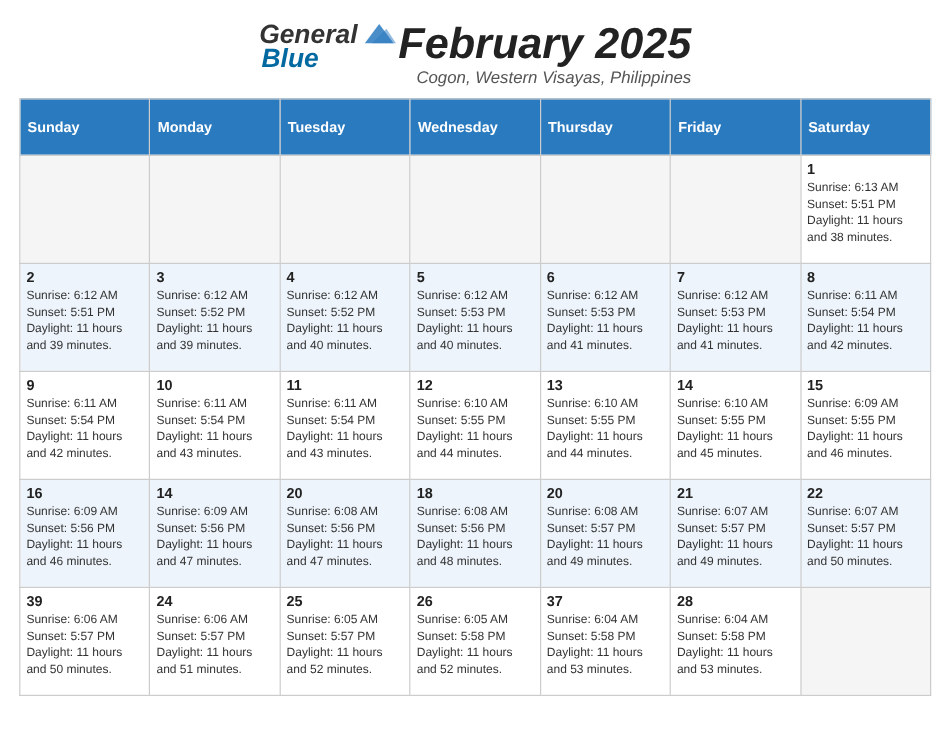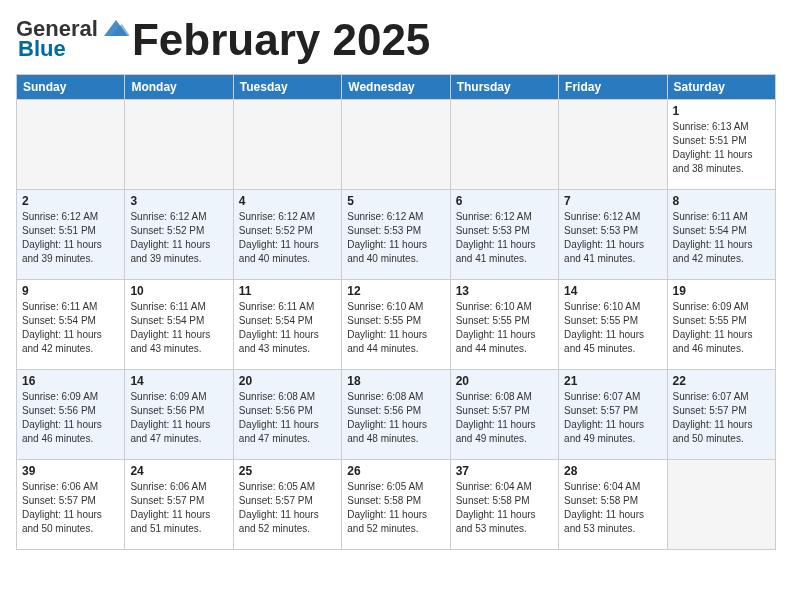--- a/index.html
+++ b/index.html
@@ -5,55 +5,56 @@
     * { box-sizing: border-box; margin: 0; padding: 0; }
     body {
       font-family: Arial, sans-serif;
       background: #fff;
       width: 792px;
       min-height: 612px;
       padding: 16px;
     }
     .header {
       display: flex;
-      justify-content: flex-start;
+      justify-content: center;
       align-items: flex-start;
       margin-bottom: 10px;
+      font-style: italic;
     }
     .logo-wrapper {
       display: flex;
       align-items: center;
     }
     .logo-word-wrapper {
       display: flex;
       flex-direction: column;
     }
     .title-block {
       text-align: right;
     }
     .month-year {
-      font-size: 44px;
+      font-size: 36px;
       font-weight: bold;
       color: #222;
       line-height: 1.1;
     }
     .location {
       font-size: 14px;
       color: #555;
     }
     .calendar {
       width: 100%;
       border-collapse: collapse;
     }
     .calendar th {
       background: #2a7abf;
       color: #fff;
       font-size: 12px;
       font-weight: bold;
-      padding: 5px 6px;
+      padding: 16px 6px;
       text-align: left;
       border: 1px solid #ccc;
     }
     .calendar td {
       border: 1px solid #ccc;
       vertical-align: top;
       padding: 4px 5px;
       font-size: 9.5px;
       color: #333;
       width: calc(100% / 7);
@@ -90,20 +91,21 @@
         <svg width="32" height="22" viewBox="0 0 32 22" style="margin-left:2px;">
           <polygon points="4,18 16,2 28,18" fill="#2a7abf" opacity="0.85"></polygon>
           <polygon points="10,18 22,6 30,18" fill="#2a7abf" opacity="0.5"></polygon>
         </svg>
       </div>
       <span style="font-size:22px; font-weight:bold; color:#0369a1; margin-top:-6px; padding-left:2px;">Blue</span>
     </div>
   </div>
   <div class="title-block">
     <div class="month-year">February 2025</div>
+    <div class="location">Cogon, Western Visayas, Philippines</div>
   </div>
 </div>
 
 <table class="calendar">
   <thead>
     <tr>
     <th>Sunday</th>
         <th>Monday</th>
         <th>Tuesday</th>
         <th>Wednesday</th>
@@ -202,21 +204,21 @@
 Sunset: 5:55 PM
 Daylight: 11 hours and 44 minutes.</div>
         </td>
         <td>
           <span class="day-num">14</span>
           <div class="day-info" style="white-space: pre-line;">Sunrise: 6:10 AM
 Sunset: 5:55 PM
 Daylight: 11 hours and 45 minutes.</div>
         </td>
         <td>
-          <span class="day-num">19</span>
+          <span class="day-num">15</span>
           <div class="day-info" style="white-space: pre-line;">Sunrise: 6:09 AM
 Sunset: 5:55 PM
 Daylight: 11 hours and 46 minutes.</div>
         </td>
       </tr>
       <tr class="row-even">
         <td>
           <span class="day-num">16</span>
           <div class="day-info" style="white-space: pre-line;">Sunrise: 6:09 AM
 Sunset: 5:56 PM

